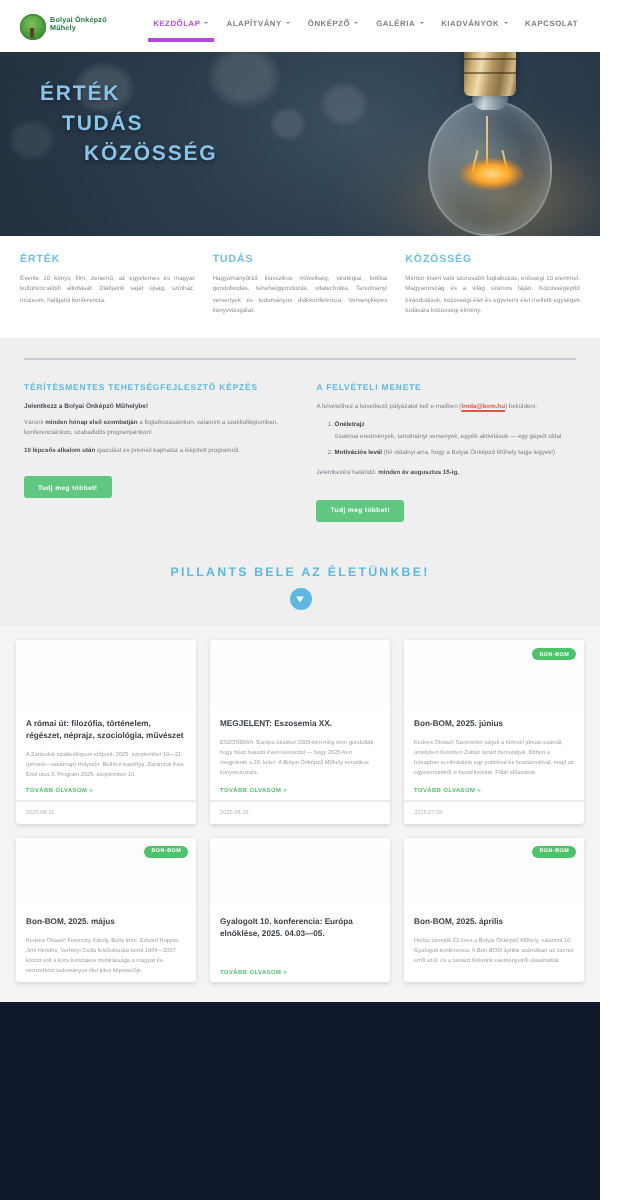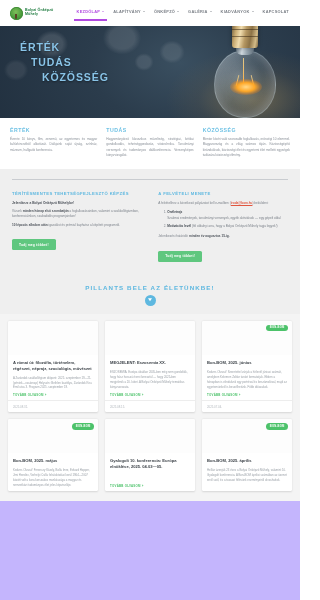--- a/index.html
+++ b/index.html
@@ -3,21 +3,21 @@
 <meta charset="utf-8">
 <title>Bolyai Önképző Műhely</title>
 <style>
   * { box-sizing: border-box; margin: 0; padding: 0; }
   html, body {
     width: 300px; height: 600px;
     font-family: "Liberation Sans", sans-serif;
     background: #ffffff;
     overflow: hidden;
   }
-  .page { width: 300px; height: 600px; position: relative; overflow: hidden; background:#c4b5fd; }
+  .page { width: 300px; height: 600px; position: relative; overflow: hidden; background:#0f172a; }
 
   
   .header {
     height: 26px; background: #ffffff;
     display: flex; align-items: center;
     padding: 0 8px 0 10px;
     position: relative; z-index: 5;
   }
   .logo { display: flex; align-items: center; gap: 2px; }
   .logo-mark {

